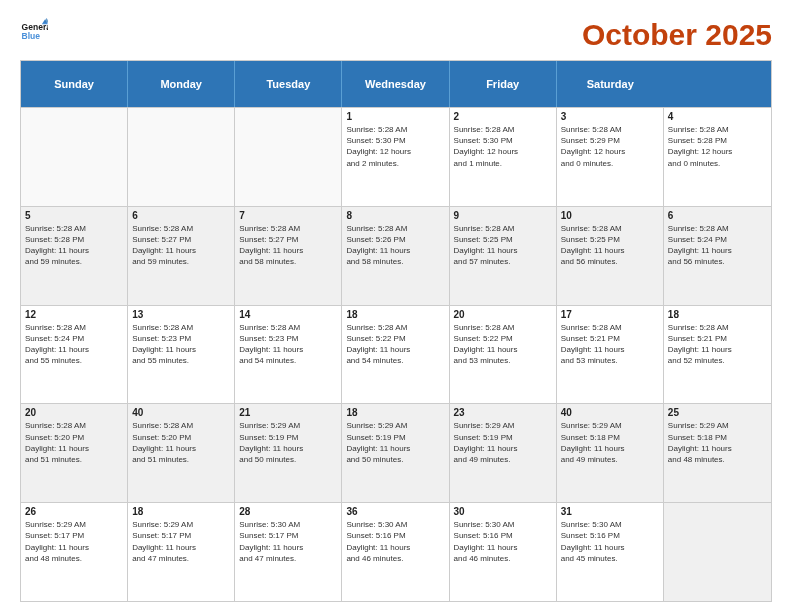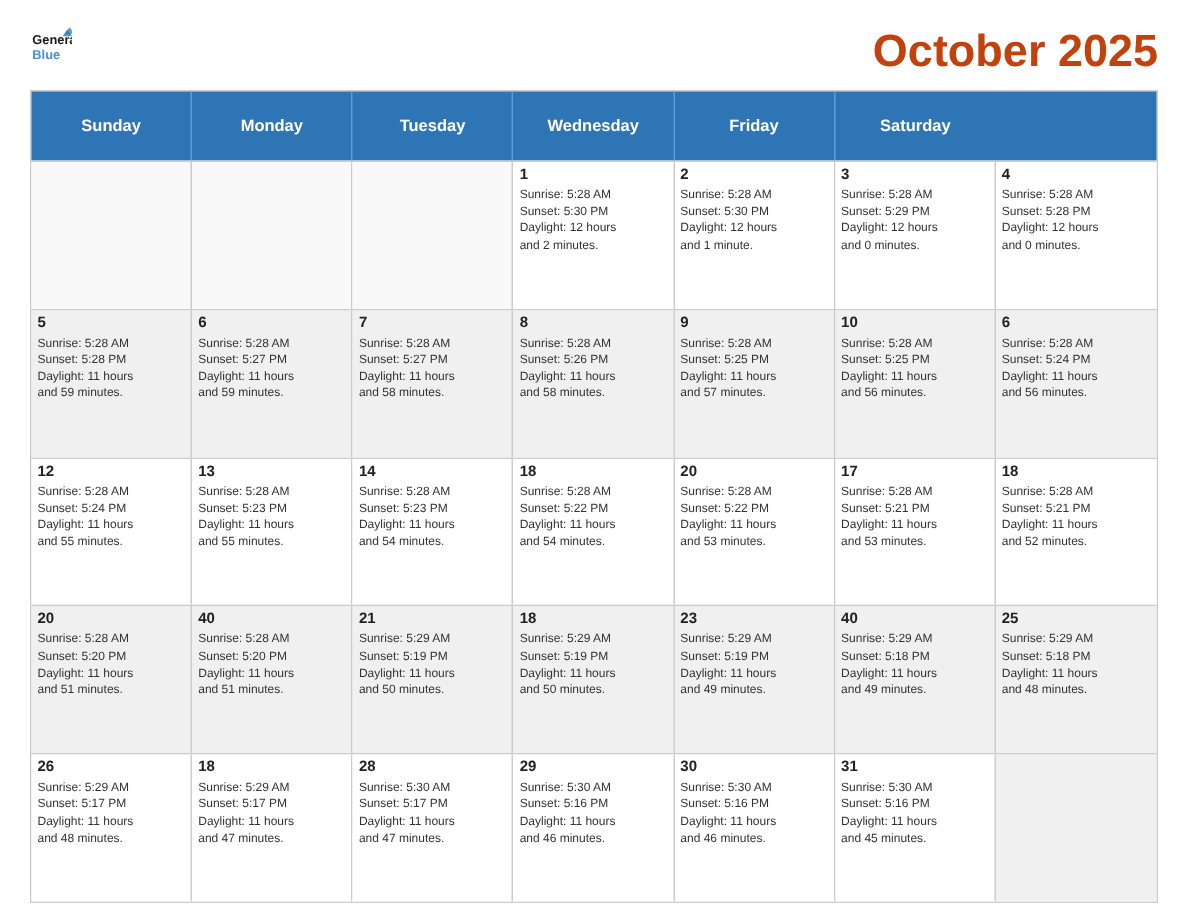--- a/index.html
+++ b/index.html
@@ -337,21 +337,21 @@
 and 47 minutes.</div>
           </div>
           <div class="cal-cell">
             <span class="day-num">28</span>
             <div class="cell-text" style="white-space: pre-line;">Sunrise: 5:30 AM
 Sunset: 5:17 PM
 Daylight: 11 hours
 and 47 minutes.</div>
           </div>
           <div class="cal-cell">
-            <span class="day-num">29</span>
+            <span class="day-num">36</span>
             <div class="cell-text" style="white-space: pre-line;">Sunrise: 5:30 AM
 Sunset: 5:16 PM
 Daylight: 11 hours
 and 46 minutes.</div>
           </div>
           <div class="cal-cell">
             <span class="day-num">30</span>
             <div class="cell-text" style="white-space: pre-line;">Sunrise: 5:30 AM
 Sunset: 5:16 PM
 Daylight: 11 hours

